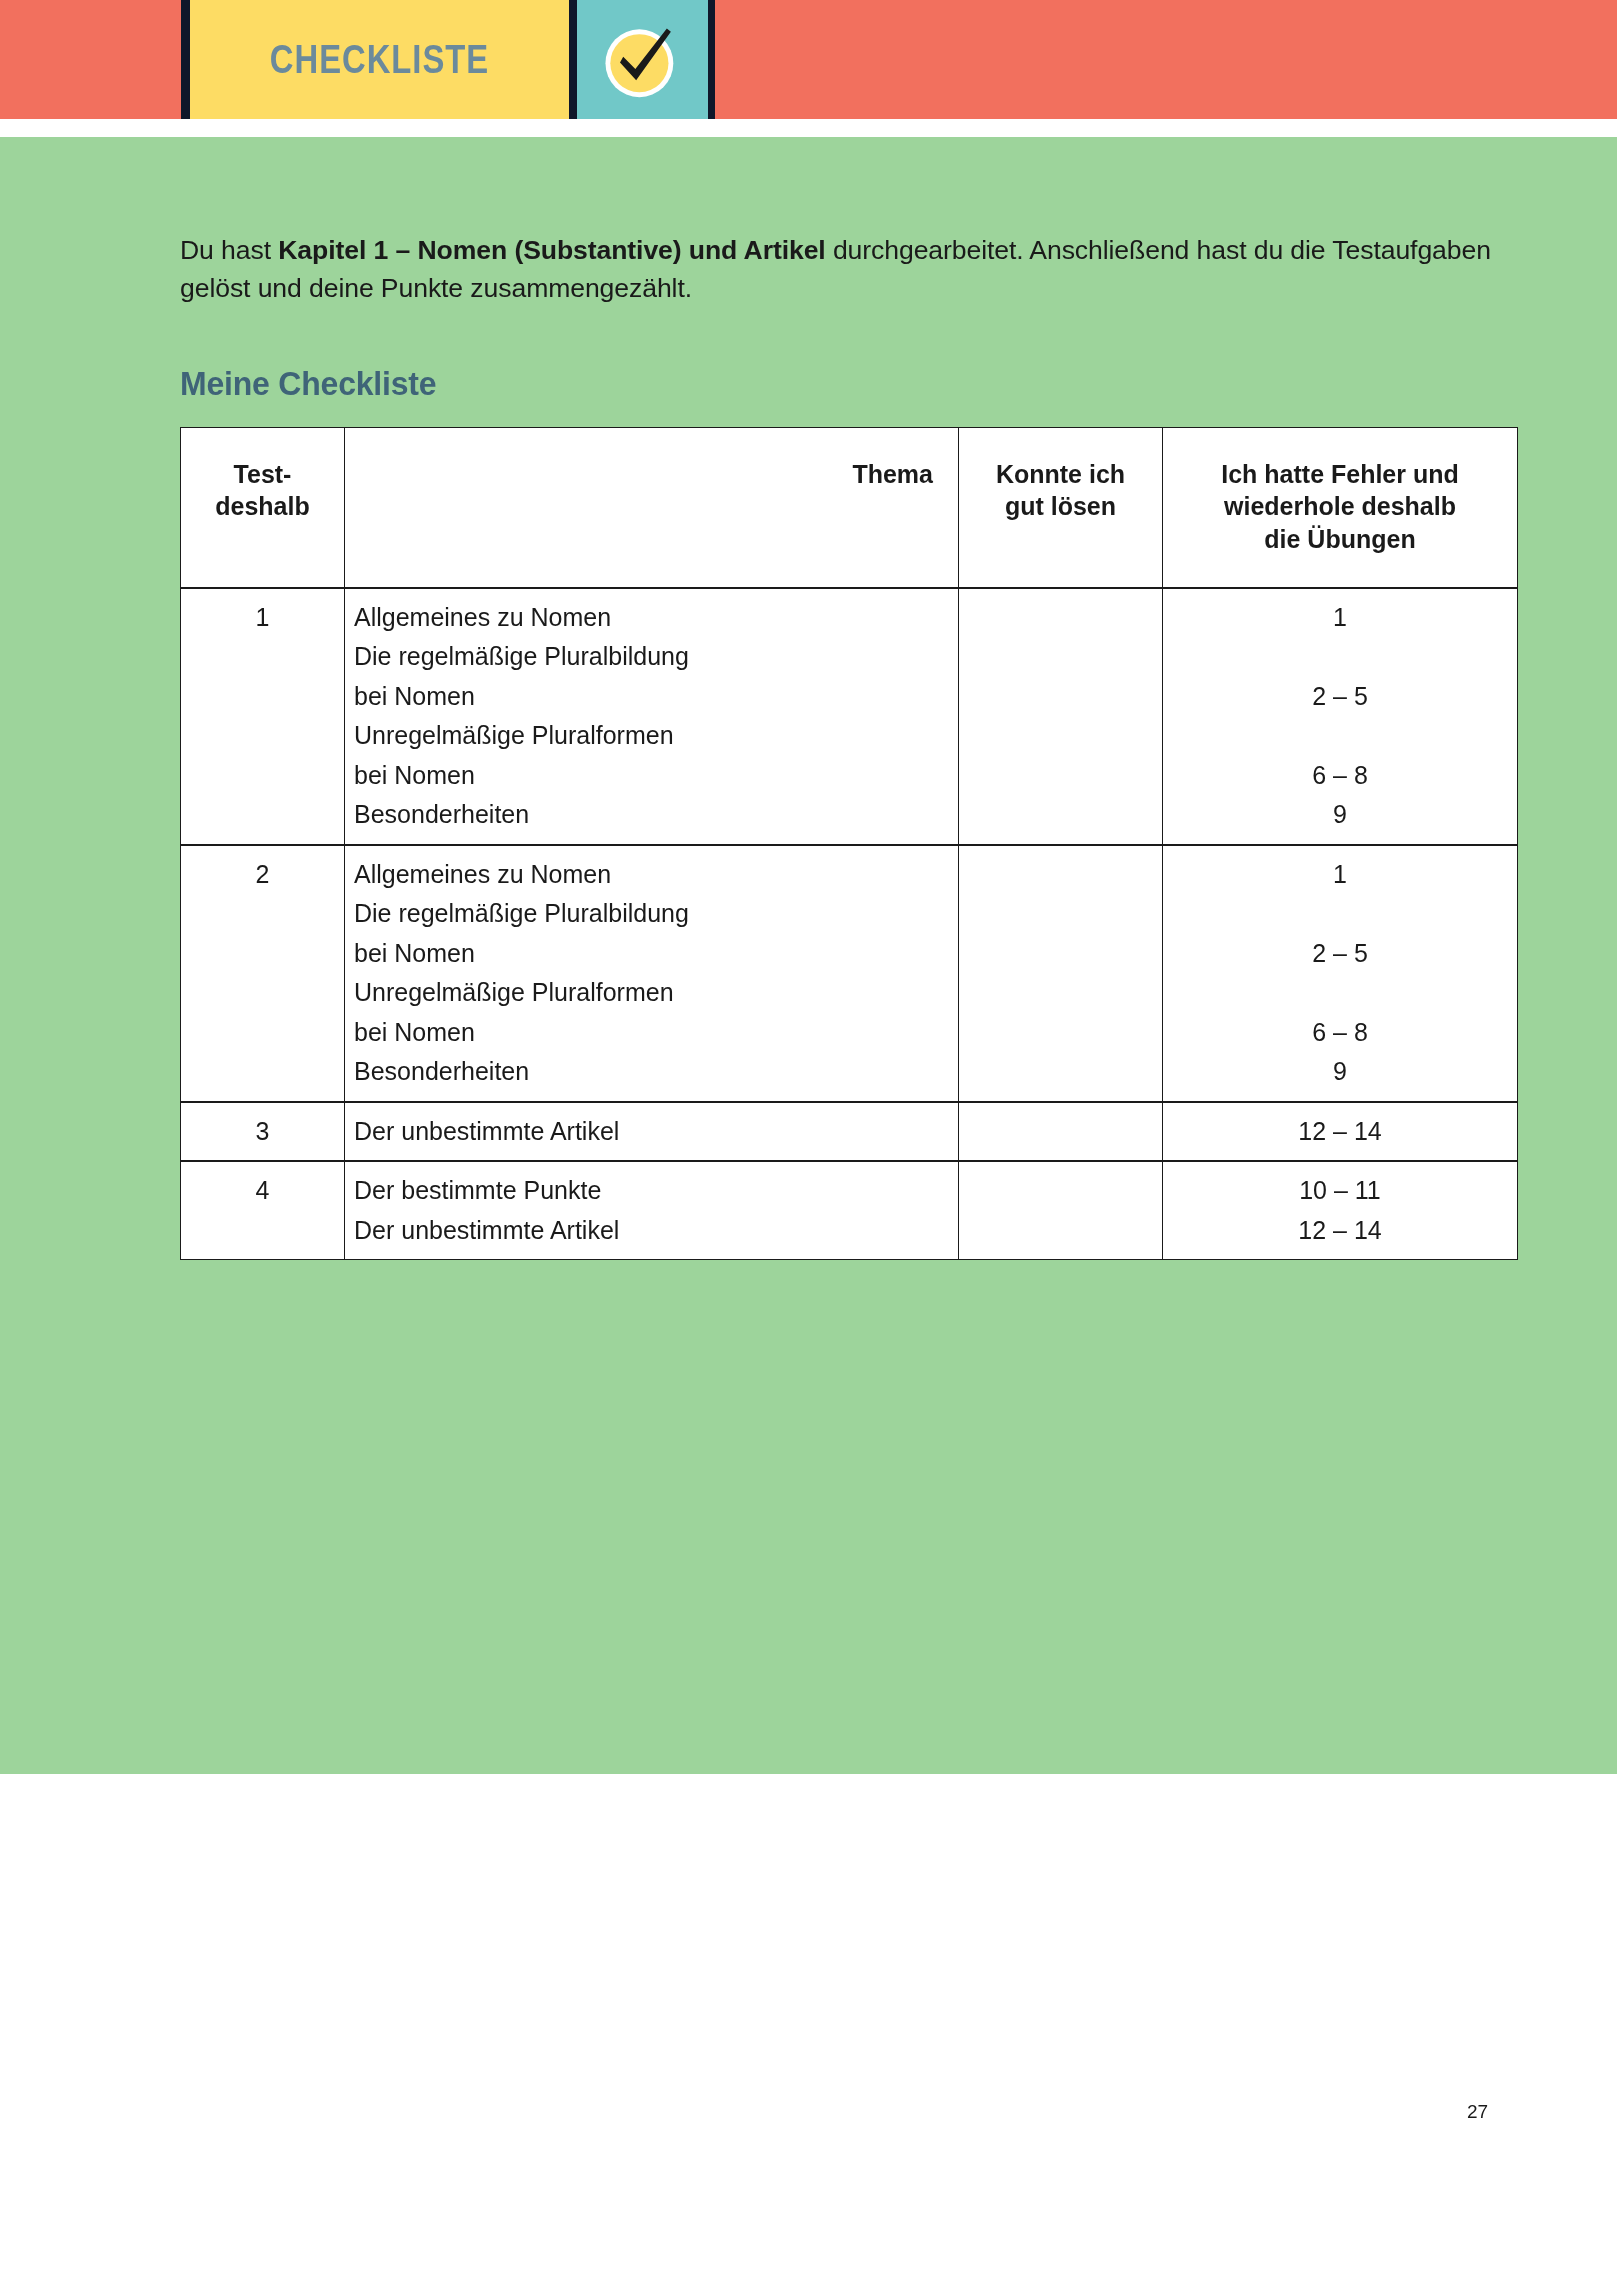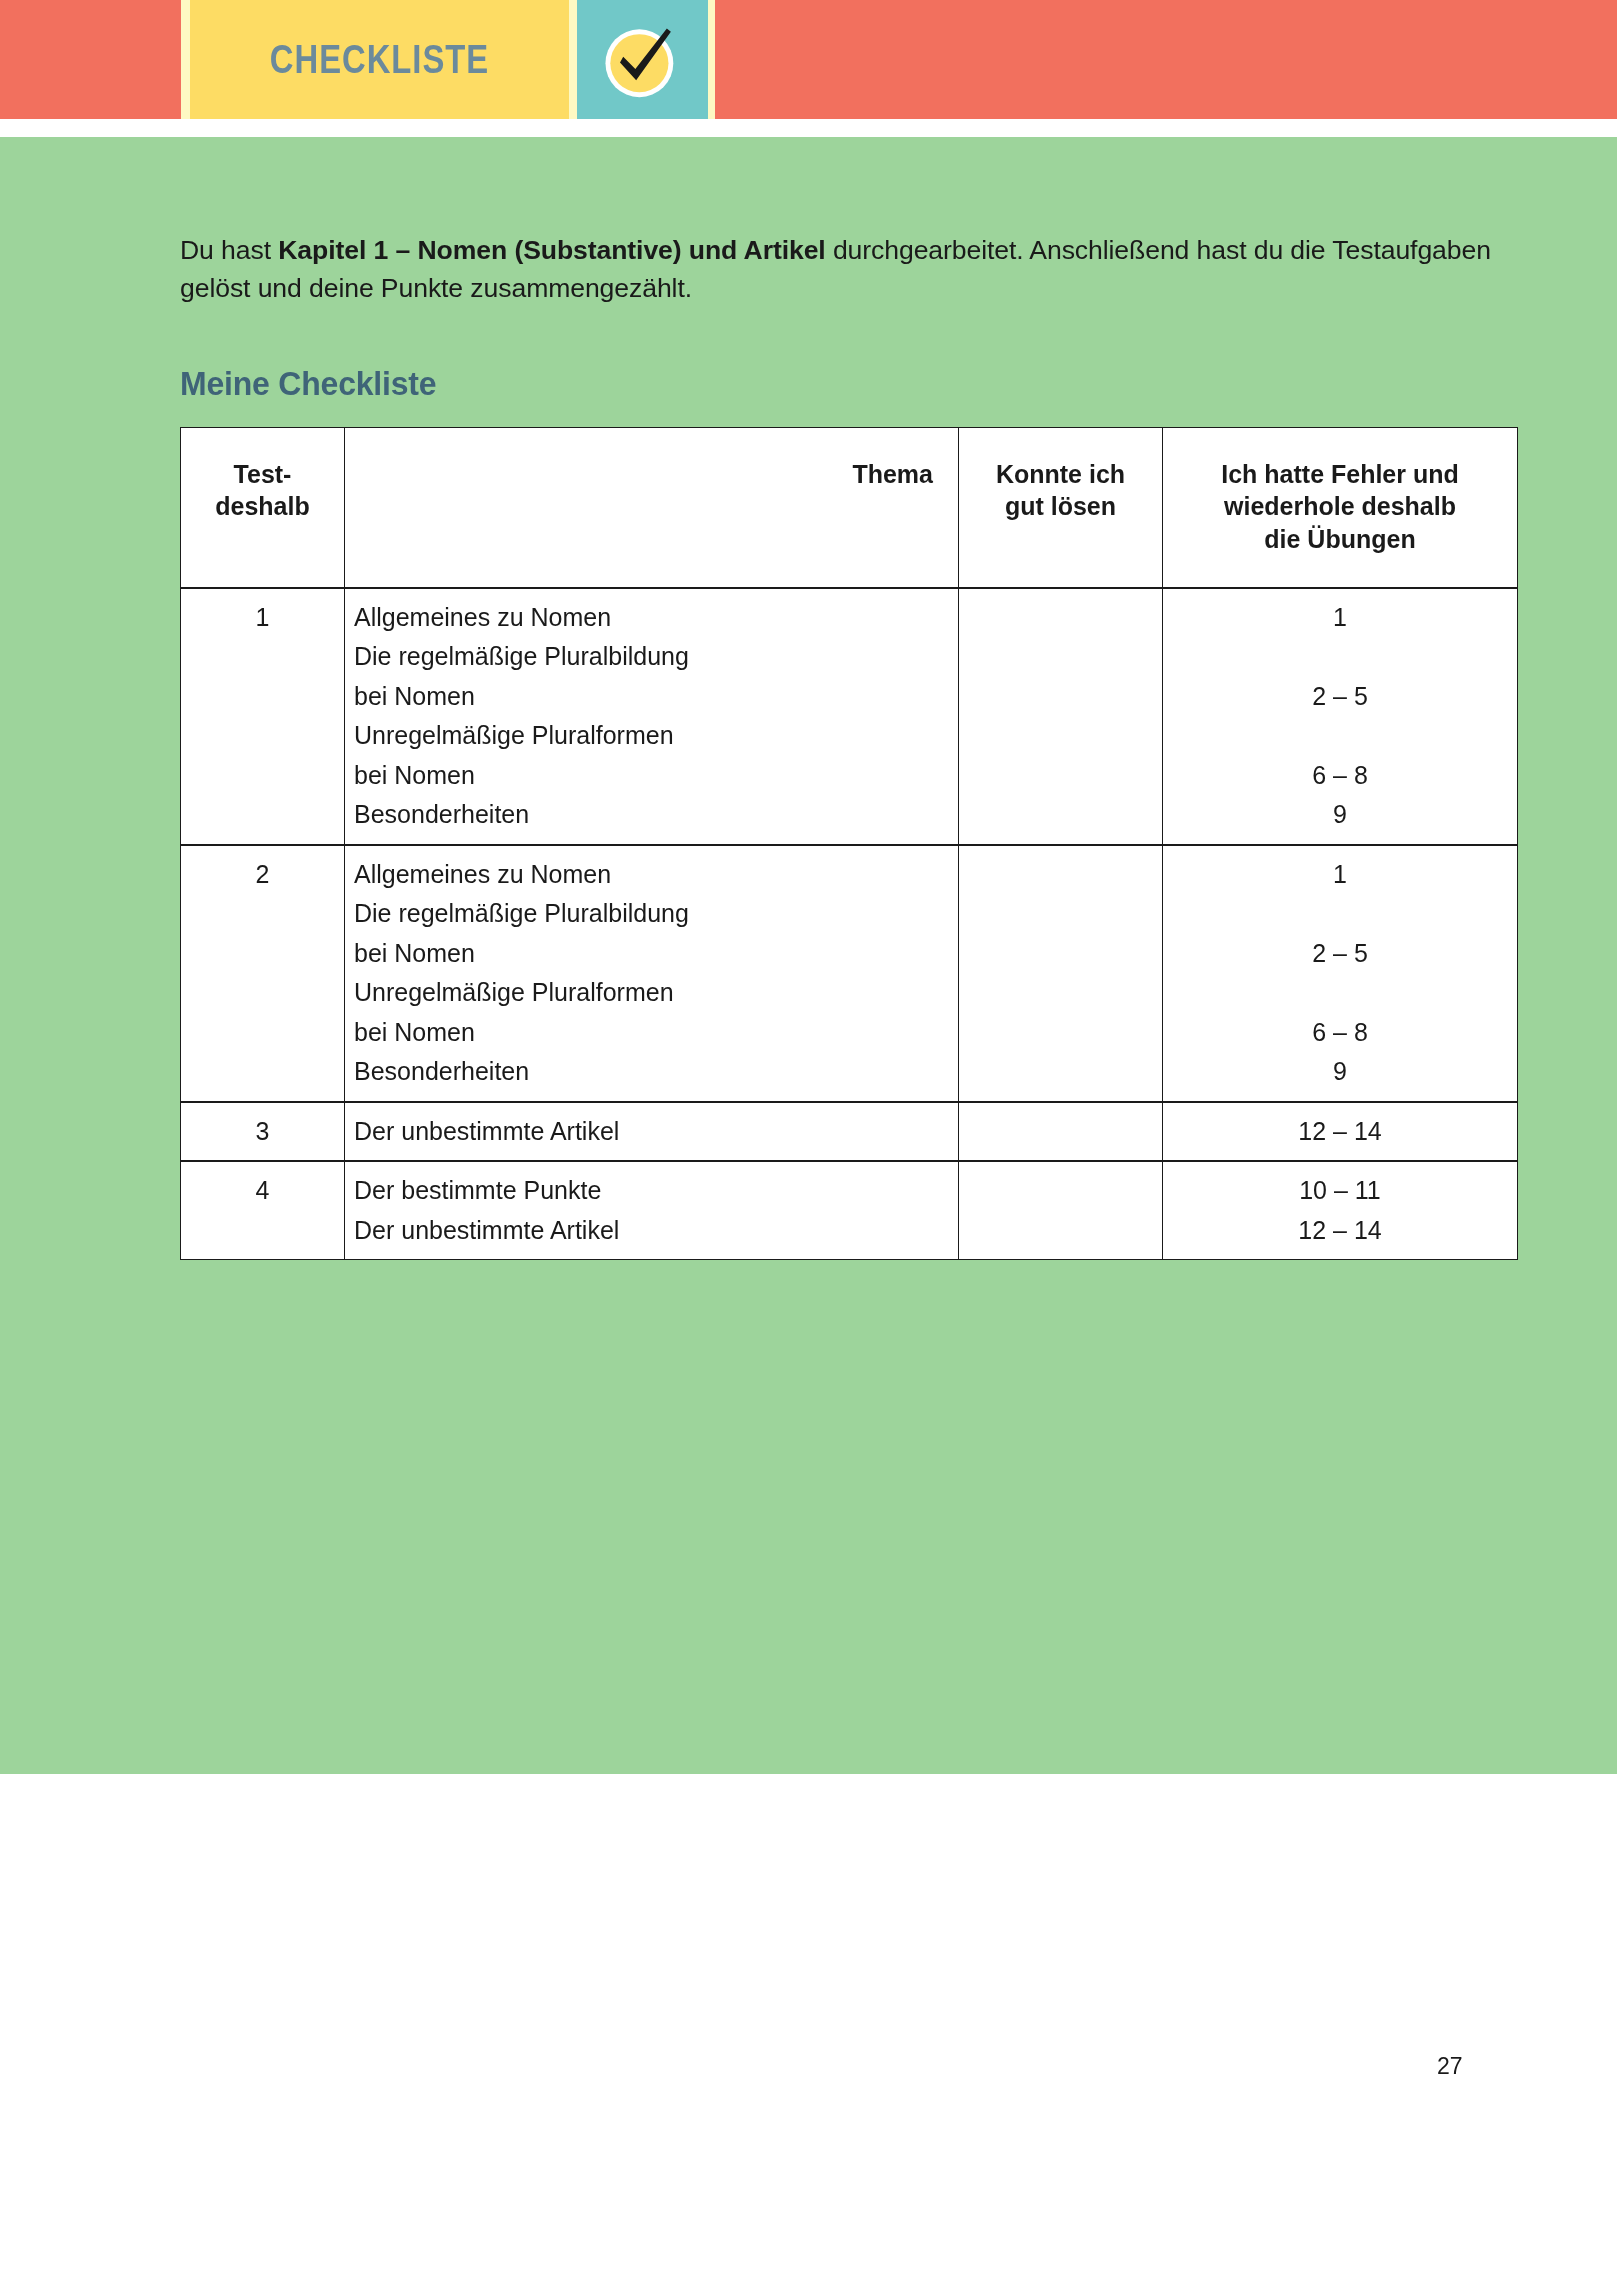--- a/index.html
+++ b/index.html
@@ -14,21 +14,21 @@
     overflow: hidden;
   }
 
   
   .header-band {
     position: absolute;
     left: 0;
     top: 0;
     width: 1618px;
     height: 119px;
-    background: #fef9c3;
+    background: #0f172a;
   }
   .hb-block {
     position: absolute;
     top: 0;
     height: 119px;
   }
   .hb-red-left   { left: 0px;    width: 181px;  background: #F2705E; }
   .hb-yellow     { left: 190px;  width: 379px;  background: #FDDC64; }
   .hb-teal       { left: 577px;  width: 131px;  background: #71C8C8; }
   .hb-red-right  { left: 715px;  width: 902px; background: #F2705E; }
@@ -158,24 +158,24 @@
     padding: 19.3px 8px 21px 8px;
     line-height: 1.58;
   }
   .line { display: block; min-height: 1em; }
   .line.blank { color: transparent; }
 
   
   .page-number {
     position: absolute;
     left: 1437px;
-    top: 1916px;
+    top: 1964px;
     width: 81px;
-    text-align: left;
-    font-size: 23px;
+    text-align: center;
+    font-size: 19px;
     color: #1A1A1A;
   }
 </style>
 </head>
 <body>
 
 <div class="header-band">
   <div class="hb-block hb-red-left"></div>
   <div class="hb-block hb-yellow"></div>
   <div class="hb-block hb-teal"></div>

